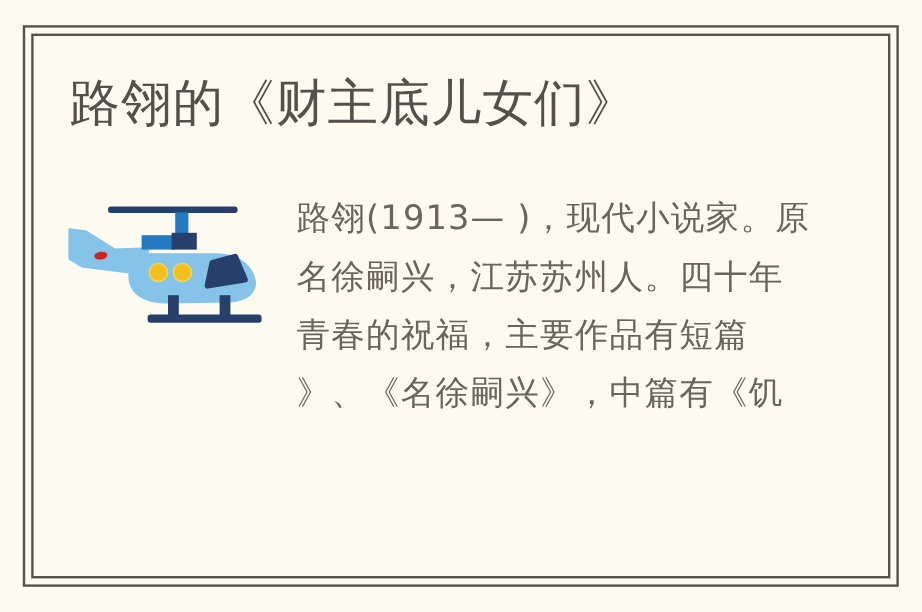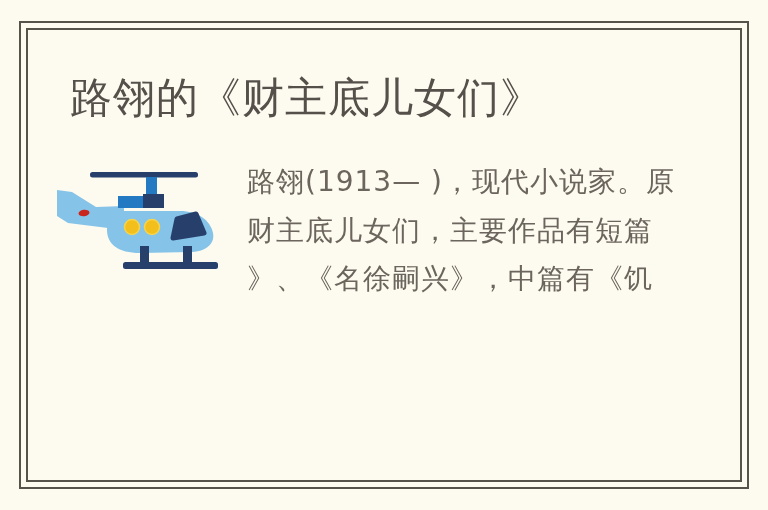--- a/index.html
+++ b/index.html
@@ -27,21 +27,21 @@
     left: 5px;
     top: 5px;
     right: 5px;
     bottom: 5px;
     border: 2px solid #56534b;
   }
   .title {
     position: absolute;
     left: 54px;
     top: 54px;
-    margin: 16px;
+    margin: 4px;
     font-size: 42px;
     font-weight: 400;
     letter-spacing: 1px;
     color: #55504a;
     white-space: nowrap;
   }
   .heli {
     position: absolute;
     left: 52px;
     top: 158px;
@@ -96,17 +96,18 @@
     <circle cx="100" cy="69" r="7.5" stroke-width="1.5" stroke="#f7d449" fill="#f3bf1d"></circle>
 
     <rect x="88" y="88" width="9" height="18" fill="#27406b"></rect>
     <rect x="131" y="88" width="9" height="18" fill="#27406b"></rect>
 
     <rect x="71" y="104" width="95" height="7" rx="2.5" fill="#27406b"></rect>
   </svg>
 
   <div class="para">
     <div class="line">路翎(1913— )，现代小说家。原</div>
-    <div class="line">财主底儿女们，主要作品有短篇</div>
+    <div class="line">名徐嗣兴，江苏苏州人。四十年</div>
+    <div class="line">青春的祝福，主要作品有短篇</div>
     <div class="line">》、《名徐嗣兴》，中篇有《饥</div>
   </div>
 
 </div>
 
 </body></html>

